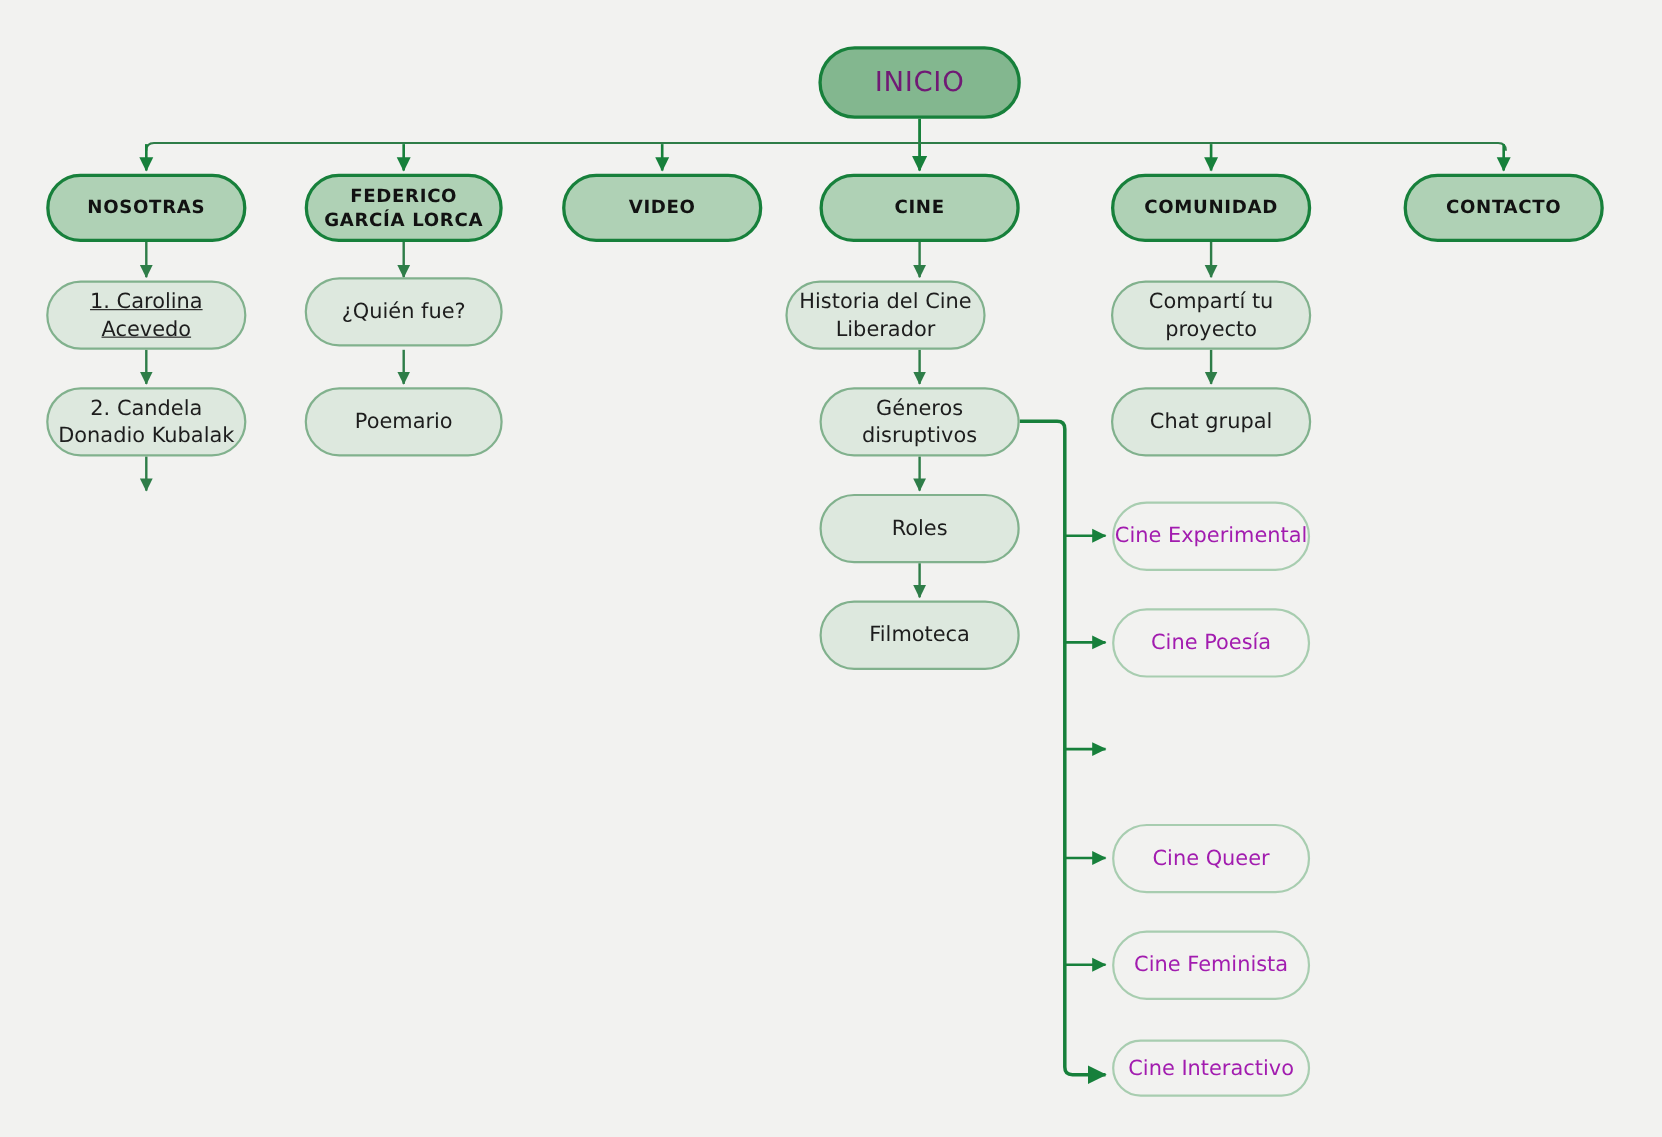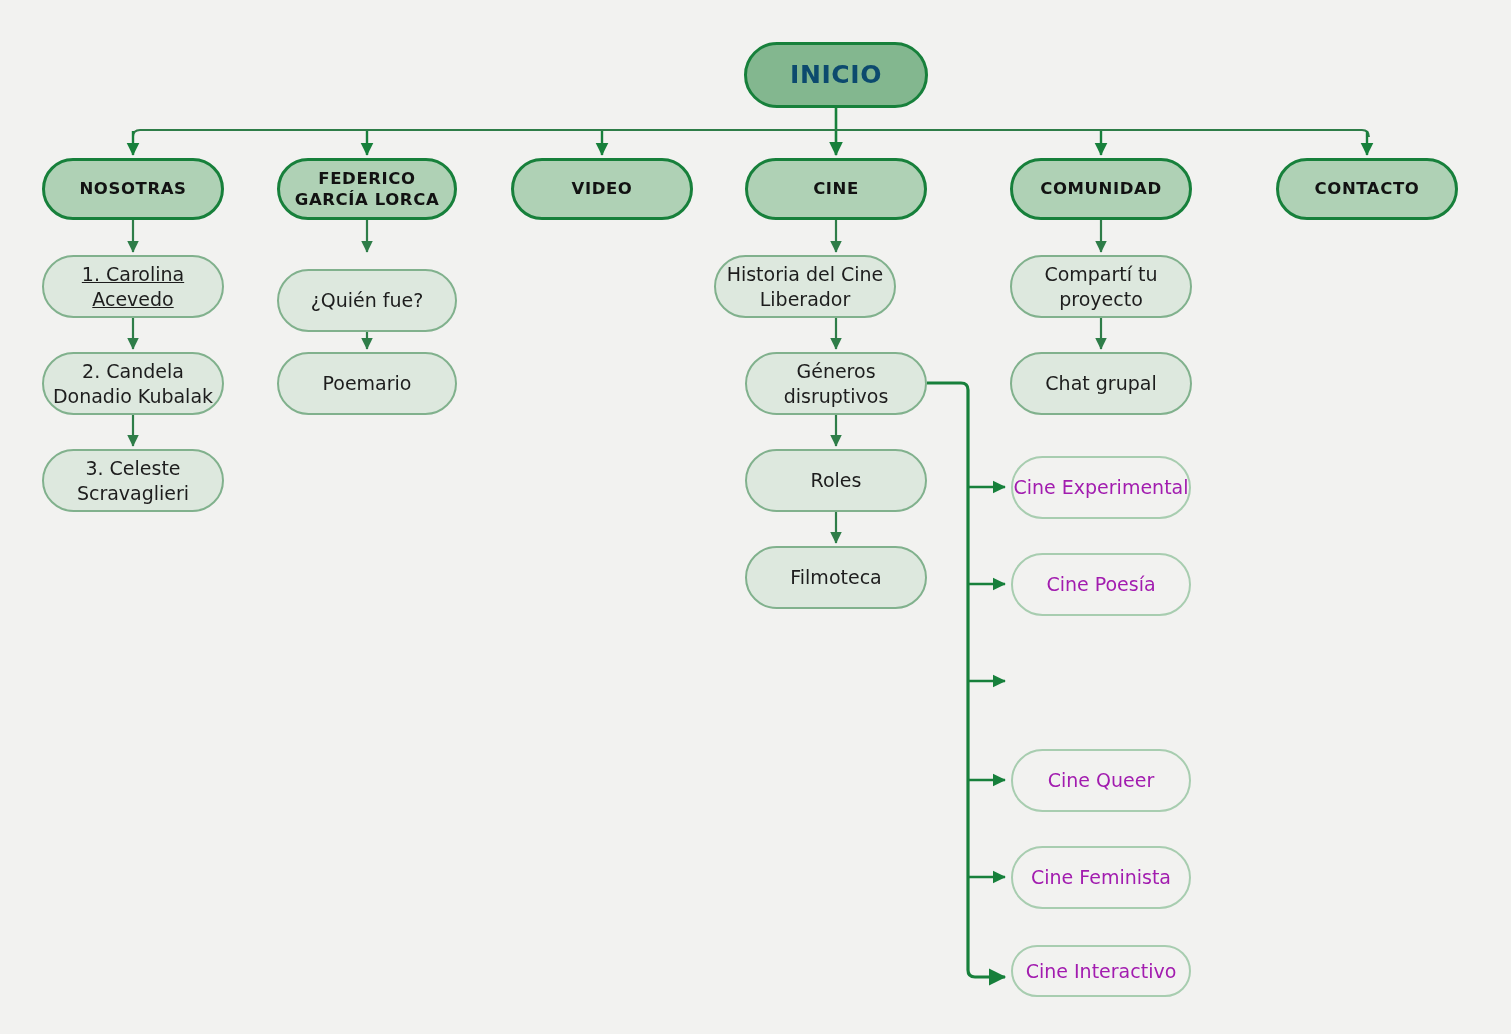--- a/index.html
+++ b/index.html
@@ -34,22 +34,22 @@
     justify-content: center;
     text-align: center;
     border-radius: 999px;
     line-height: 1.28;
     white-space: pre-line;
   }
   
   .lvl0 {
     background: #83b78f;
     border: 3.5px solid #17803b;
-    color: #0c4a6e;
-    font-weight: 700;
+    color: #701a75;
+    font-weight: 400;
     font-size: 25px;
     letter-spacing: 0.6px;
   }
   
   .lvl1 {
     background: #afd1b5;
     border: 3px solid #17803b;
     color: #121212;
     font-weight: 700;
     font-size: 16.5px;
@@ -160,23 +160,21 @@
   <div class="node lvl1" style="left: 277px; top: 158px; width: 180px; height: 62px;">FEDERICO
 GARCÍA LORCA</div>
   <div class="node lvl1" style="left: 511px; top: 158px; width: 182px; height: 62px;">VIDEO</div>
   <div class="node lvl1" style="left: 1010px; top: 158px; width: 182px; height: 62px;">COMUNIDAD</div>
   <div class="node lvl1" style="left: 745px; top: 158px; width: 182px; height: 62px;">CINE</div>
   <div class="node lvl1" style="left: 1276px; top: 158px; width: 182px; height: 62px;">CONTACTO</div>
 
   <div class="node lvl2" style="left: 42px; top: 255px; width: 182px; height: 63px; text-decoration: underline;">1. Carolina Acevedo</div>
   <div class="node lvl2" style="left: 42px; top: 352px; width: 182px; height: 63px;">2. Candela
 Donadio Kubalak</div>
-  <div class="node lvl2" style="left: 42px; top: 449px; width: 182px; height: 63px;">3. Celeste
-Scravaglieri</div>
-  <div class="node lvl2" style="left: 277px; top: 269px; width: 180px; height: 63px;">¿Quién fue?</div>
+  <div class="node lvl2" style="left: 277px; top: 252px; width: 180px; height: 63px;">¿Quién fue?</div>
   <div class="node lvl2" style="left: 277px; top: 352px; width: 180px; height: 63px;">Poemario</div>
   <div class="node lvl2" style="left: 714px; top: 255px; width: 182px; height: 63px;">Historia del Cine
 Liberador</div>
   <div class="node lvl2" style="left: 745px; top: 352px; width: 182px; height: 63px;">Géneros
 disruptivos</div>
   <div class="node lvl2" style="left: 745px; top: 449px; width: 182px; height: 63px;">Roles</div>
   <div class="node lvl2" style="left: 745px; top: 546px; width: 182px; height: 63px;">Filmoteca</div>
   <div class="node lvl2" style="left: 1010px; top: 255px; width: 182px; height: 63px;">Compartí tu
 proyecto</div>
   <div class="node lvl2" style="left: 1010px; top: 352px; width: 182px; height: 63px; text-align: right;">Chat grupal</div>

